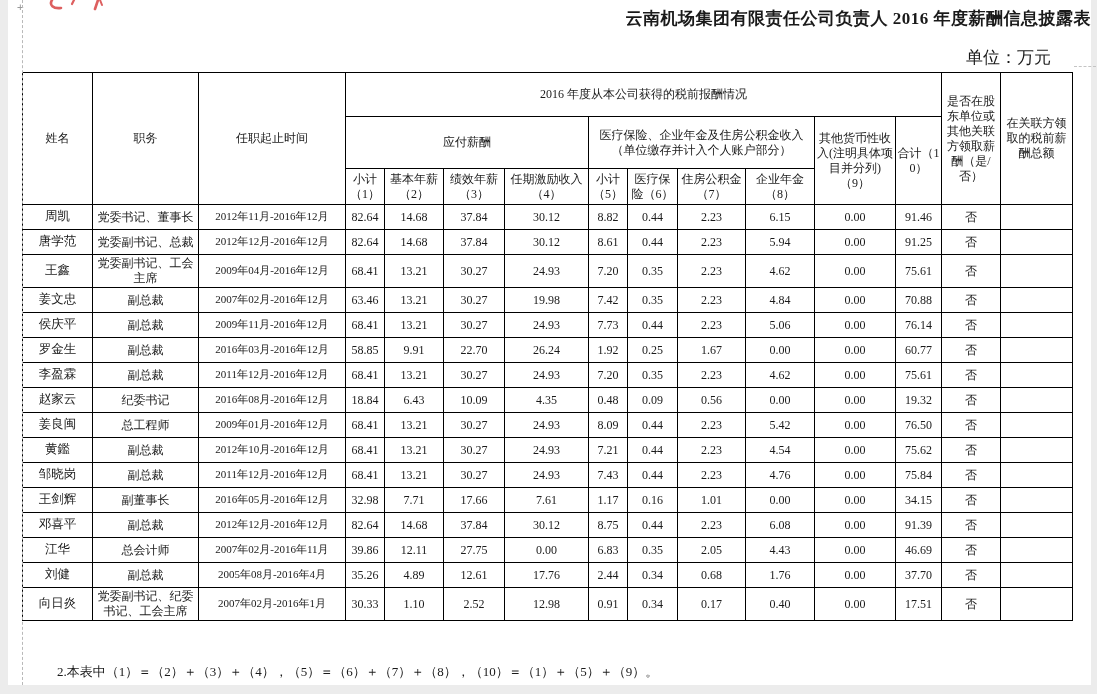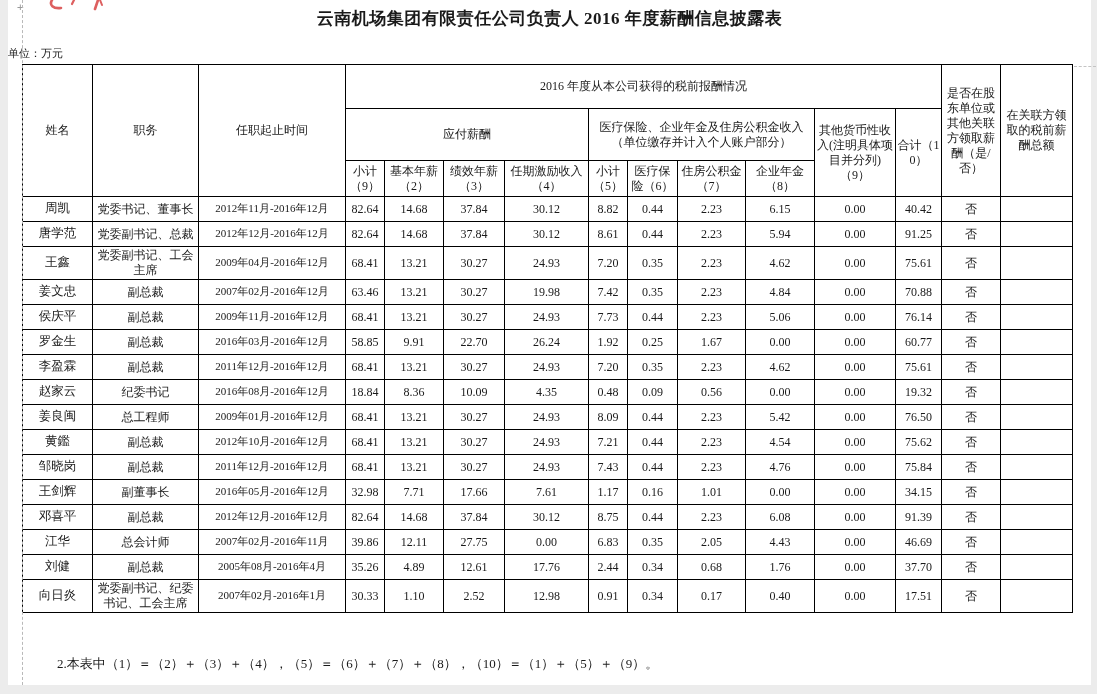--- a/index.html
+++ b/index.html
@@ -25,32 +25,32 @@
     width: 11px; height: 11px; color: #9a9a9a;
     font-size: 11px; line-height: 11px; font-family: "DejaVu Sans Mono", monospace;
   }
   .boundary-right-dash {
     position: absolute; left: 1066px; top: 66px; width: 22px;
     border-top: 1px dashed #c4c4c4;
   }
   .red-marks { position: absolute; left: 28px; top: 0; }
 
   .title {
-    text-align: center;
+    text-align: right;
     margin-top: 7px;
     font-size: 17px;
     font-weight: bold;
     letter-spacing: 0.5px;
   }
   .unit-row {
-    text-align: left;
+    text-align: right;
     padding-right: 40px;
     margin-top: 16px;
     margin-bottom: 3px;
-    font-size: 11px;
+    font-size: 17px;
   }
 
   table.salary {
     margin-left: 14px;
     border-collapse: collapse;
     table-layout: fixed;
     width: 1050px;
   }
   table.salary th, table.salary td {
     border: 1px solid #000;
@@ -128,21 +128,21 @@
         <th rowspan="3">是否在股东单位或其他关联方领取薪酬（是/否）</th>
         <th rowspan="3">在关联方领取的税前薪酬总额</th>
       </tr>
       <tr>
         <th colspan="4">应付薪酬</th>
         <th colspan="4">医疗保险、企业年金及住房公积金收入（单位缴存并计入个人账户部分）</th>
         <th rowspan="2">其他货币性收入(注明具体项目并分列)（9）</th>
         <th rowspan="2">合计（10）</th>
       </tr>
       <tr>
-        <th>小计（9）</th>
+        <th>小计（1）</th>
         <th>基本年薪（2）</th>
         <th>绩效年薪（3）</th>
         <th>任期激励收入（4）</th>
         <th>小计（5）</th>
         <th>医疗保险（6）</th>
         <th>住房公积金（7）</th>
         <th>企业年金（8）</th>
       </tr>
     </thead>
     <tbody id="table-body">
@@ -152,21 +152,21 @@
           <td class="c-term">2012年11月-2016年12月</td>
           <td>82.64</td>
           <td>14.68</td>
           <td>37.84</td>
           <td>30.12</td>
           <td>8.82</td>
           <td>0.44</td>
           <td>2.23</td>
           <td>6.15</td>
           <td>0.00</td>
-          <td>40.42</td>
+          <td>91.46</td>
           <td>否</td>
           <td></td>
         </tr>
         <tr>
           <td class="c-name">唐学范</td>
           <td class="c-pos">党委副书记、总裁</td>
           <td class="c-term">2012年12月-2016年12月</td>
           <td>82.64</td>
           <td>14.68</td>
           <td>37.84</td>
@@ -263,21 +263,21 @@
           <td>0.00</td>
           <td>75.61</td>
           <td>否</td>
           <td></td>
         </tr>
         <tr>
           <td class="c-name">赵家云</td>
           <td class="c-pos">纪委书记</td>
           <td class="c-term">2016年08月-2016年12月</td>
           <td>18.84</td>
-          <td>8.36</td>
+          <td>6.43</td>
           <td>10.09</td>
           <td>4.35</td>
           <td>0.48</td>
           <td>0.09</td>
           <td>0.56</td>
           <td>0.00</td>
           <td>0.00</td>
           <td>19.32</td>
           <td>否</td>
           <td></td>

